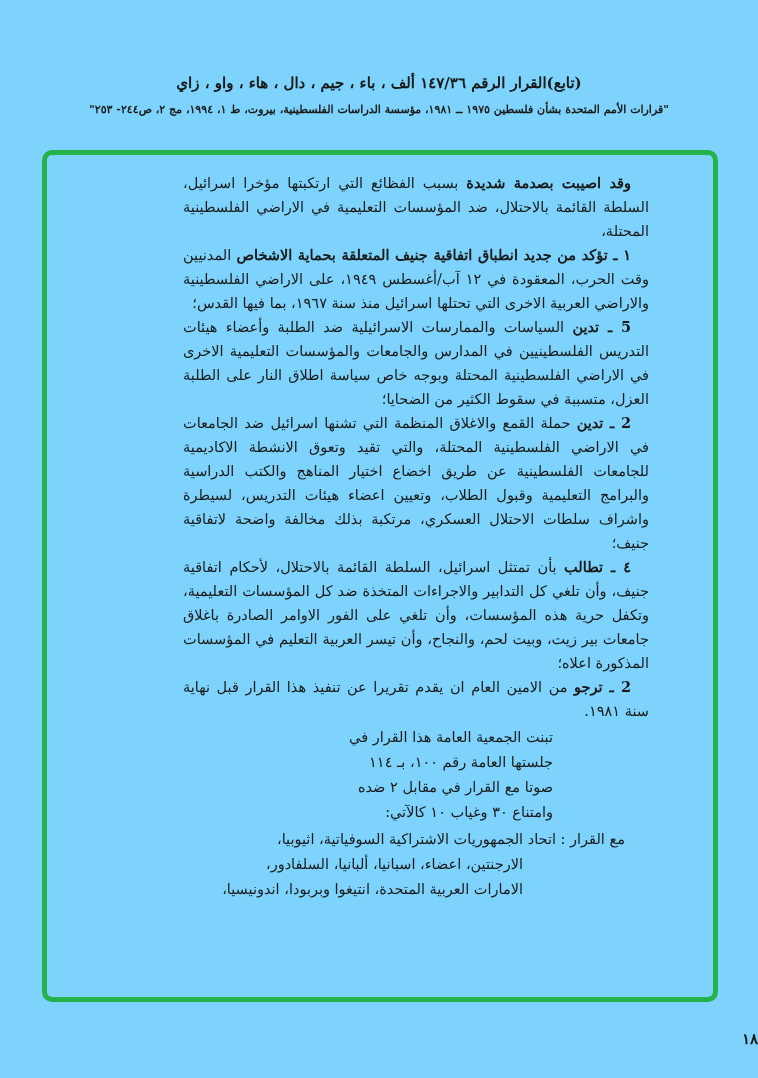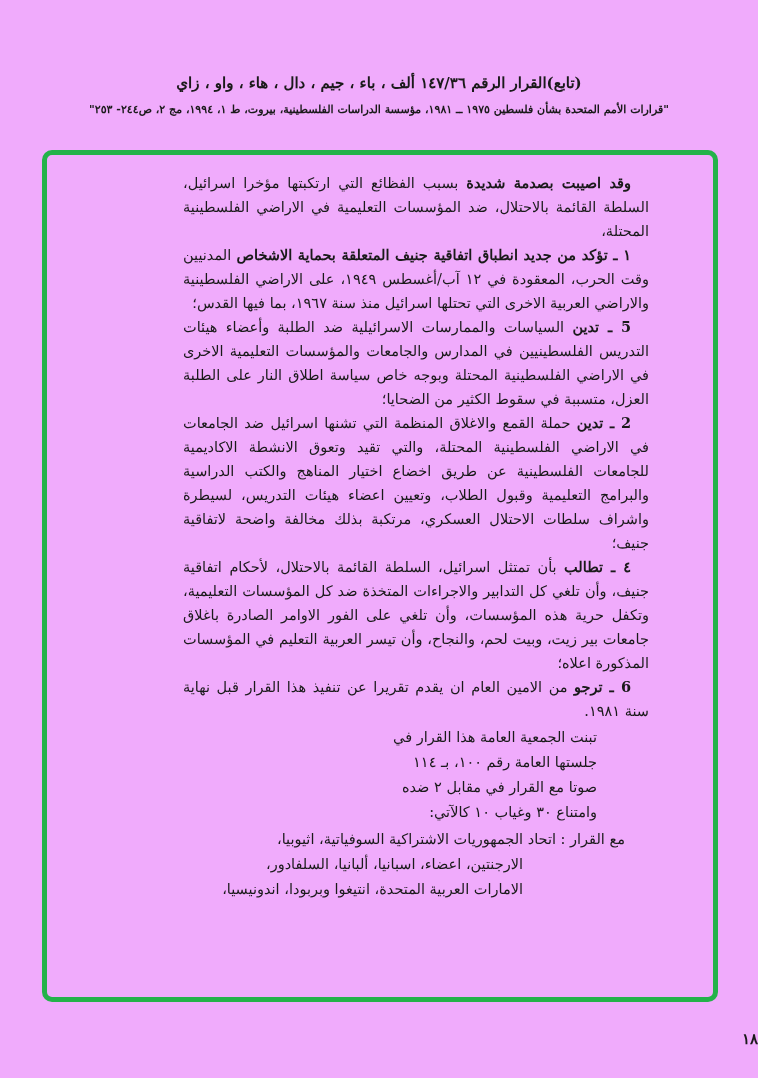--- a/index.html
+++ b/index.html
@@ -4,21 +4,21 @@
 <style>
   html, body {
     margin: 0;
     padding: 0;
     background: #ffffff;
   }
   .page {
     position: relative;
     width: 758px;
     height: 1078px;
-    background: #f0abfc;
+    background: #7dd3fc;
     font-family: "DejaVu Serif", "Liberation Serif", serif;
     color: #1a1a1a;
     direction: rtl;
     overflow: hidden;
   }
   .header {
     position: absolute;
     top: 74px;
     left: 0;
     right: 0;
@@ -59,21 +59,21 @@
     text-indent: 18px;
   }
   .para b {
     font-weight: bold;
   }
   .adoption {
     margin-top: 2px;
     text-align: right;
   }
   .adoption-line {
-    margin-right: 52px;
+    margin-right: 96px;
     line-height: 25px;
   }
   .vote {
     margin-top: 2px;
     text-align: right;
   }
   .vote-line {
     line-height: 25px;
   }
   .vote-line.first {
@@ -107,21 +107,21 @@
       <p class="para"><b>وقد اصيبت بصدمة شديدة</b><span> بسبب الفظائع التي ارتكبتها مؤخرا اسرائيل، السلطة القائمة بالاحتلال، ضد المؤسسات التعليمية في الاراضي الفلسطينية المحتلة،</span></p>
 
       <p class="para"><b>١ ـ تؤكد من جديد انطباق اتفاقية جنيف المتعلقة بحماية الاشخاص</b><span> المدنيين وقت الحرب، المعقودة في ١٢ آب/أغسطس ١٩٤٩، على الاراضي الفلسطينية والاراضي العربية الاخرى التي تحتلها اسرائيل منذ سنة ١٩٦٧، بما فيها القدس؛</span></p>
 
       <p class="para"><b>5 ـ تدين</b><span> السياسات والممارسات الاسرائيلية ضد الطلبة وأعضاء هيئات التدريس الفلسطينيين في المدارس والجامعات والمؤسسات التعليمية الاخرى في الاراضي الفلسطينية المحتلة وبوجه خاص سياسة اطلاق النار على الطلبة العزل، متسببة في سقوط الكثير من الضحايا؛</span></p>
 
       <p class="para"><b>2 ـ تدين</b><span> حملة القمع والاغلاق المنظمة التي تشنها اسرائيل ضد الجامعات في الاراضي الفلسطينية المحتلة، والتي تقيد وتعوق الانشطة الاكاديمية للجامعات الفلسطينية عن طريق اخضاع اختيار المناهج والكتب الدراسية والبرامج التعليمية وقبول الطلاب، وتعيين اعضاء هيئات التدريس، لسيطرة واشراف سلطات الاحتلال العسكري، مرتكبة بذلك مخالفة واضحة لاتفاقية جنيف؛</span></p>
 
       <p class="para"><b>٤ ـ تطالب</b><span> بأن تمتثل اسرائيل، السلطة القائمة بالاحتلال، لأحكام اتفاقية جنيف، وأن تلغي كل التدابير والاجراءات المتخذة ضد كل المؤسسات التعليمية، وتكفل حرية هذه المؤسسات، وأن تلغي على الفور الاوامر الصادرة باغلاق جامعات بير زيت، وبيت لحم، والنجاح، وأن تيسر العربية التعليم في المؤسسات المذكورة اعلاه؛</span></p>
 
-      <p class="para"><b>6 ـ ترجو</b><span> من الامين العام ان يقدم تقريرا عن تنفيذ هذا القرار قبل نهاية سنة ١٩٨١.</span></p>
+      <p class="para"><b>2 ـ ترجو</b><span> من الامين العام ان يقدم تقريرا عن تنفيذ هذا القرار قبل نهاية سنة ١٩٨١.</span></p>
 
       <div class="adoption">
         <div class="adoption-line">تبنت الجمعية العامة هذا القرار في</div>
         <div class="adoption-line">جلستها العامة رقم ١٠٠، بـ ١١٤</div>
         <div class="adoption-line">صوتا مع القرار في مقابل ٢ ضده</div>
         <div class="adoption-line">وامتناع ٣٠ وغياب ١٠ كالآتي:</div>
       </div>
 
       <div class="vote">
         <div class="vote-line first">مع القرار : اتحاد الجمهوريات الاشتراكية السوفياتية، اثيوبيا،</div>

